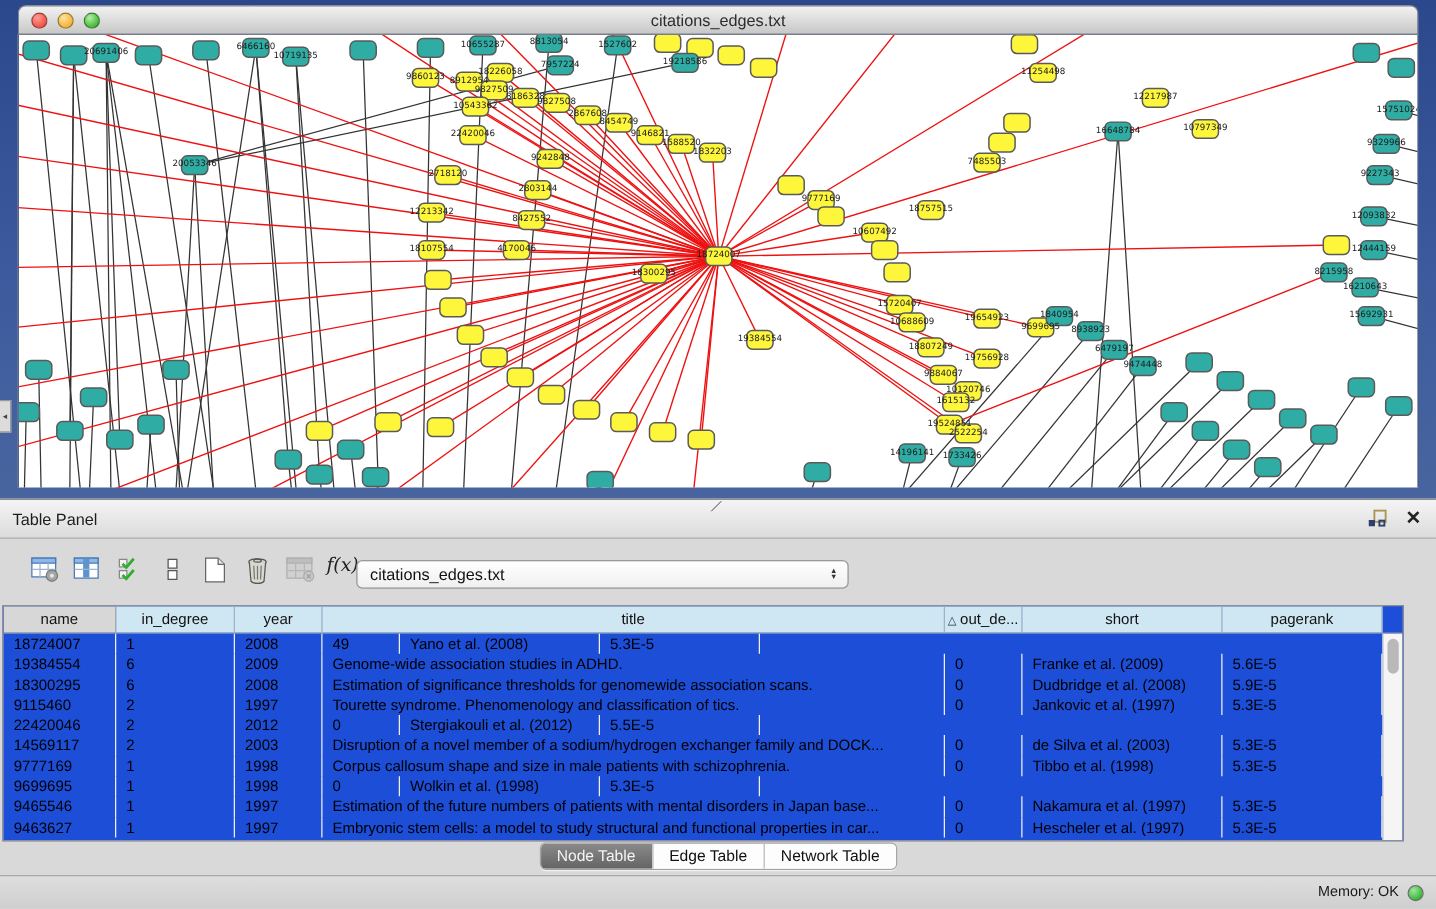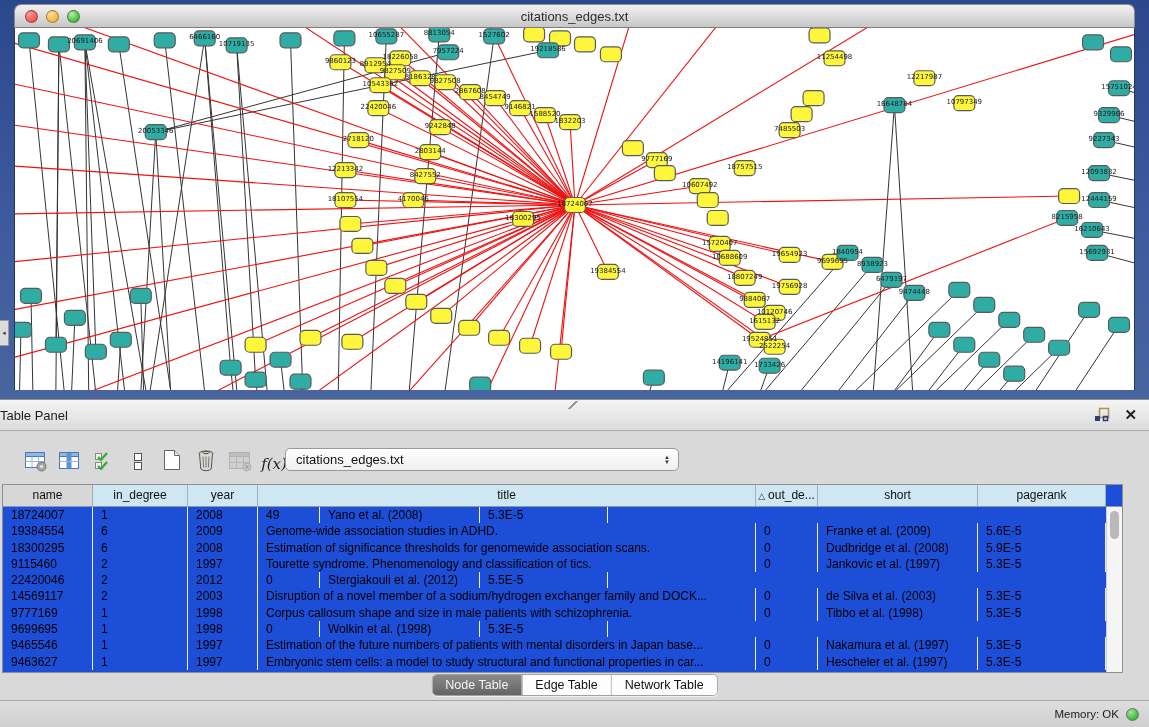--- a/index.html
+++ b/index.html
@@ -28,30 +28,30 @@
   #collapse-tab { position:absolute; left:0; top:320px; width:9px; height:26px;
     background:#dcdcdc; border:1px solid #9a9a9a; border-left:none;
     font-size:7px; color:#444; display:flex; align-items:center; justify-content:center; }
 
   
   #table-panel { position:absolute; top:399px; left:0; width:1149px; height:328px;
     background:#d9d9d9; border-top:1px solid #8f8f8f; }
   #panel-header { position:absolute; top:0; left:0; right:0; height:31px;
     background:linear-gradient(180deg,#f4f4f4,#dcdcdc);
     border-bottom:1px solid #adadad; display:flex; align-items:center; }
-  #panel-title { font-size:13px; color:#1d1d1d; }
+  #panel-title { margin-left:10px; font-size:13px; color:#1d1d1d; }
   #panel-header-icons { position:absolute; right:12px; top:7px; display:flex; gap:14px; align-items:center; }
   #splitter-grip { position:absolute; left:566px; top:1px; width:14px; height:8px;
     background:
       linear-gradient(135deg, transparent 45%, #9a9a9a 45%, #9a9a9a 55%, transparent 55%);
   }
   #close-x { font-size:15px; font-weight:bold; color:#222; line-height:14px; cursor:default; }
 
   #toolbar { position:absolute; top:40px; left:20px; height:36px; display:flex; align-items:center; }
-  .tbtn { width:32px; height:30px; display:flex; align-items:flex-end; justify-content:center; margin-right:2px; }
+  .tbtn { width:32px; height:30px; display:flex; align-items:flex-start; justify-content:center; margin-right:2px; }
   .fx { font-family:"DejaVu Serif", serif; font-style:italic; font-size:15px; color:#222; }
   #network-select { position:absolute; top:48px; left:285px; width:394px; height:23px;
     background:linear-gradient(180deg,#ffffff,#f0f0f0); border:1px solid #999;
     border-radius:5px; display:flex; align-items:center; }
   #network-select .val { margin-left:10px; font-size:13px; color:#111; flex:1;
     white-space:nowrap; overflow:hidden; }
   #network-select .arrows { margin-right:8px; display:flex; flex-direction:column;
     font-size:6px; line-height:5px; color:#333; }
 
   #data-table { position:absolute; top:84px; left:2px; width:1121px; height:189px;

